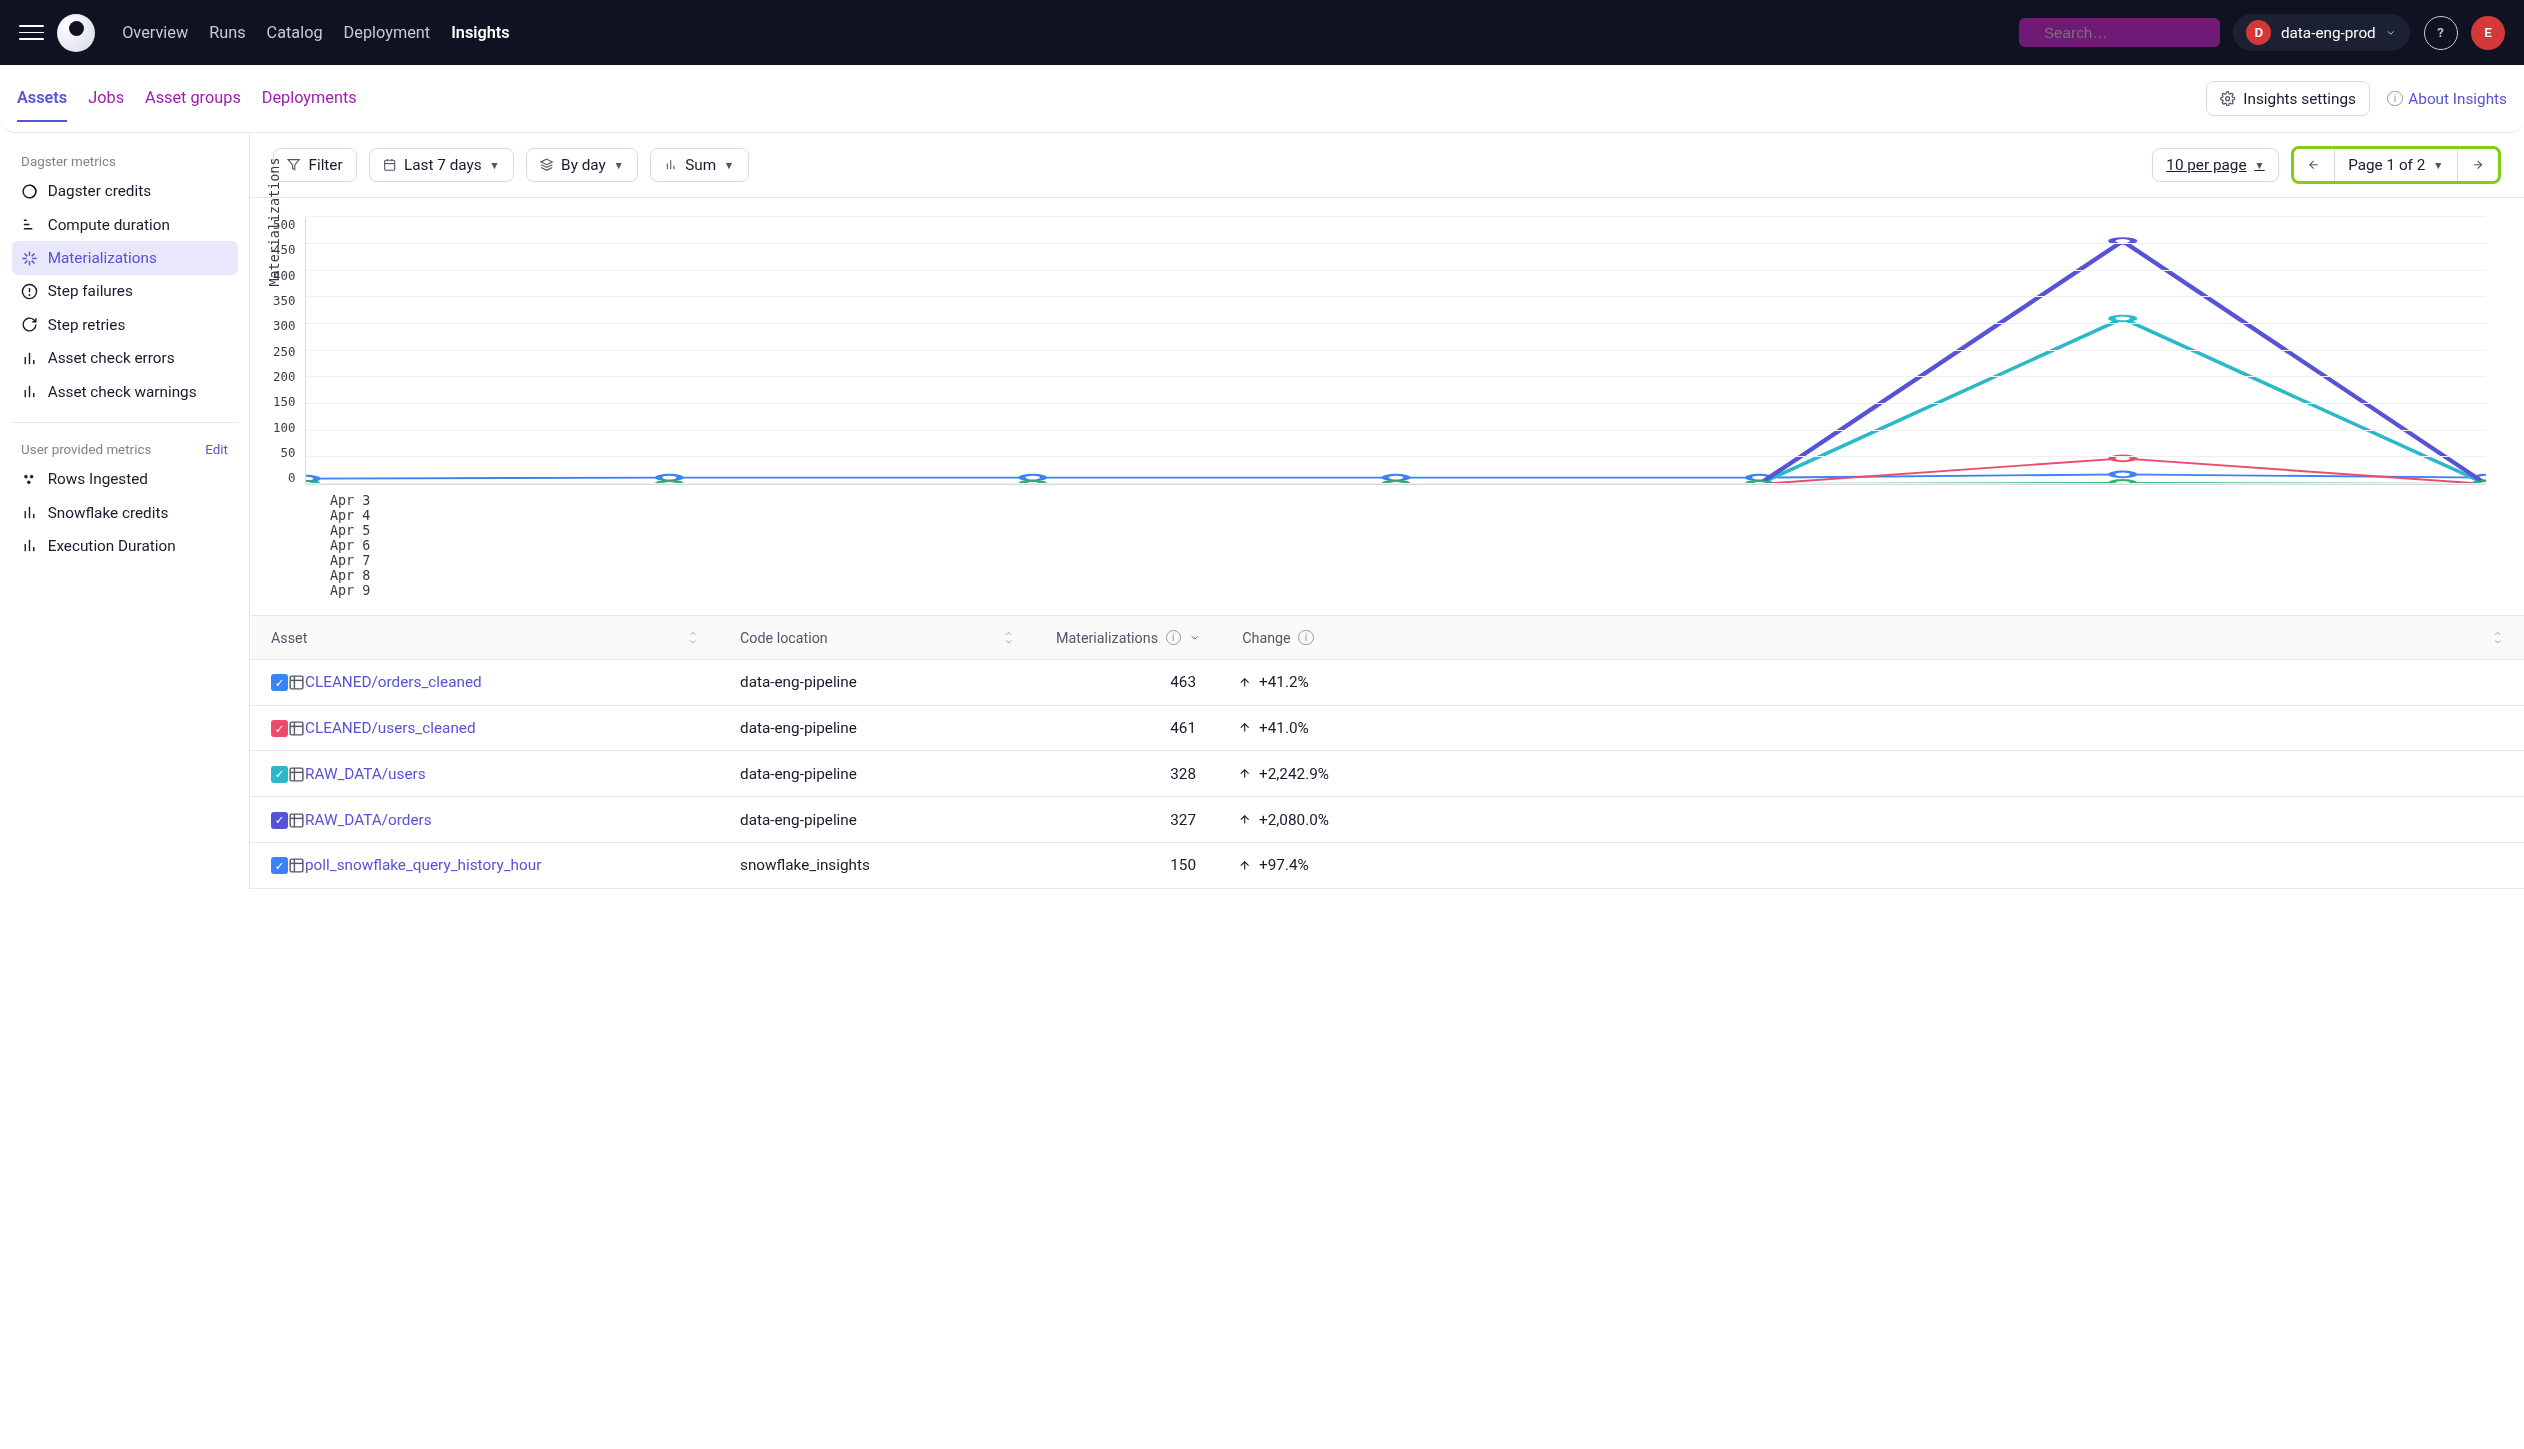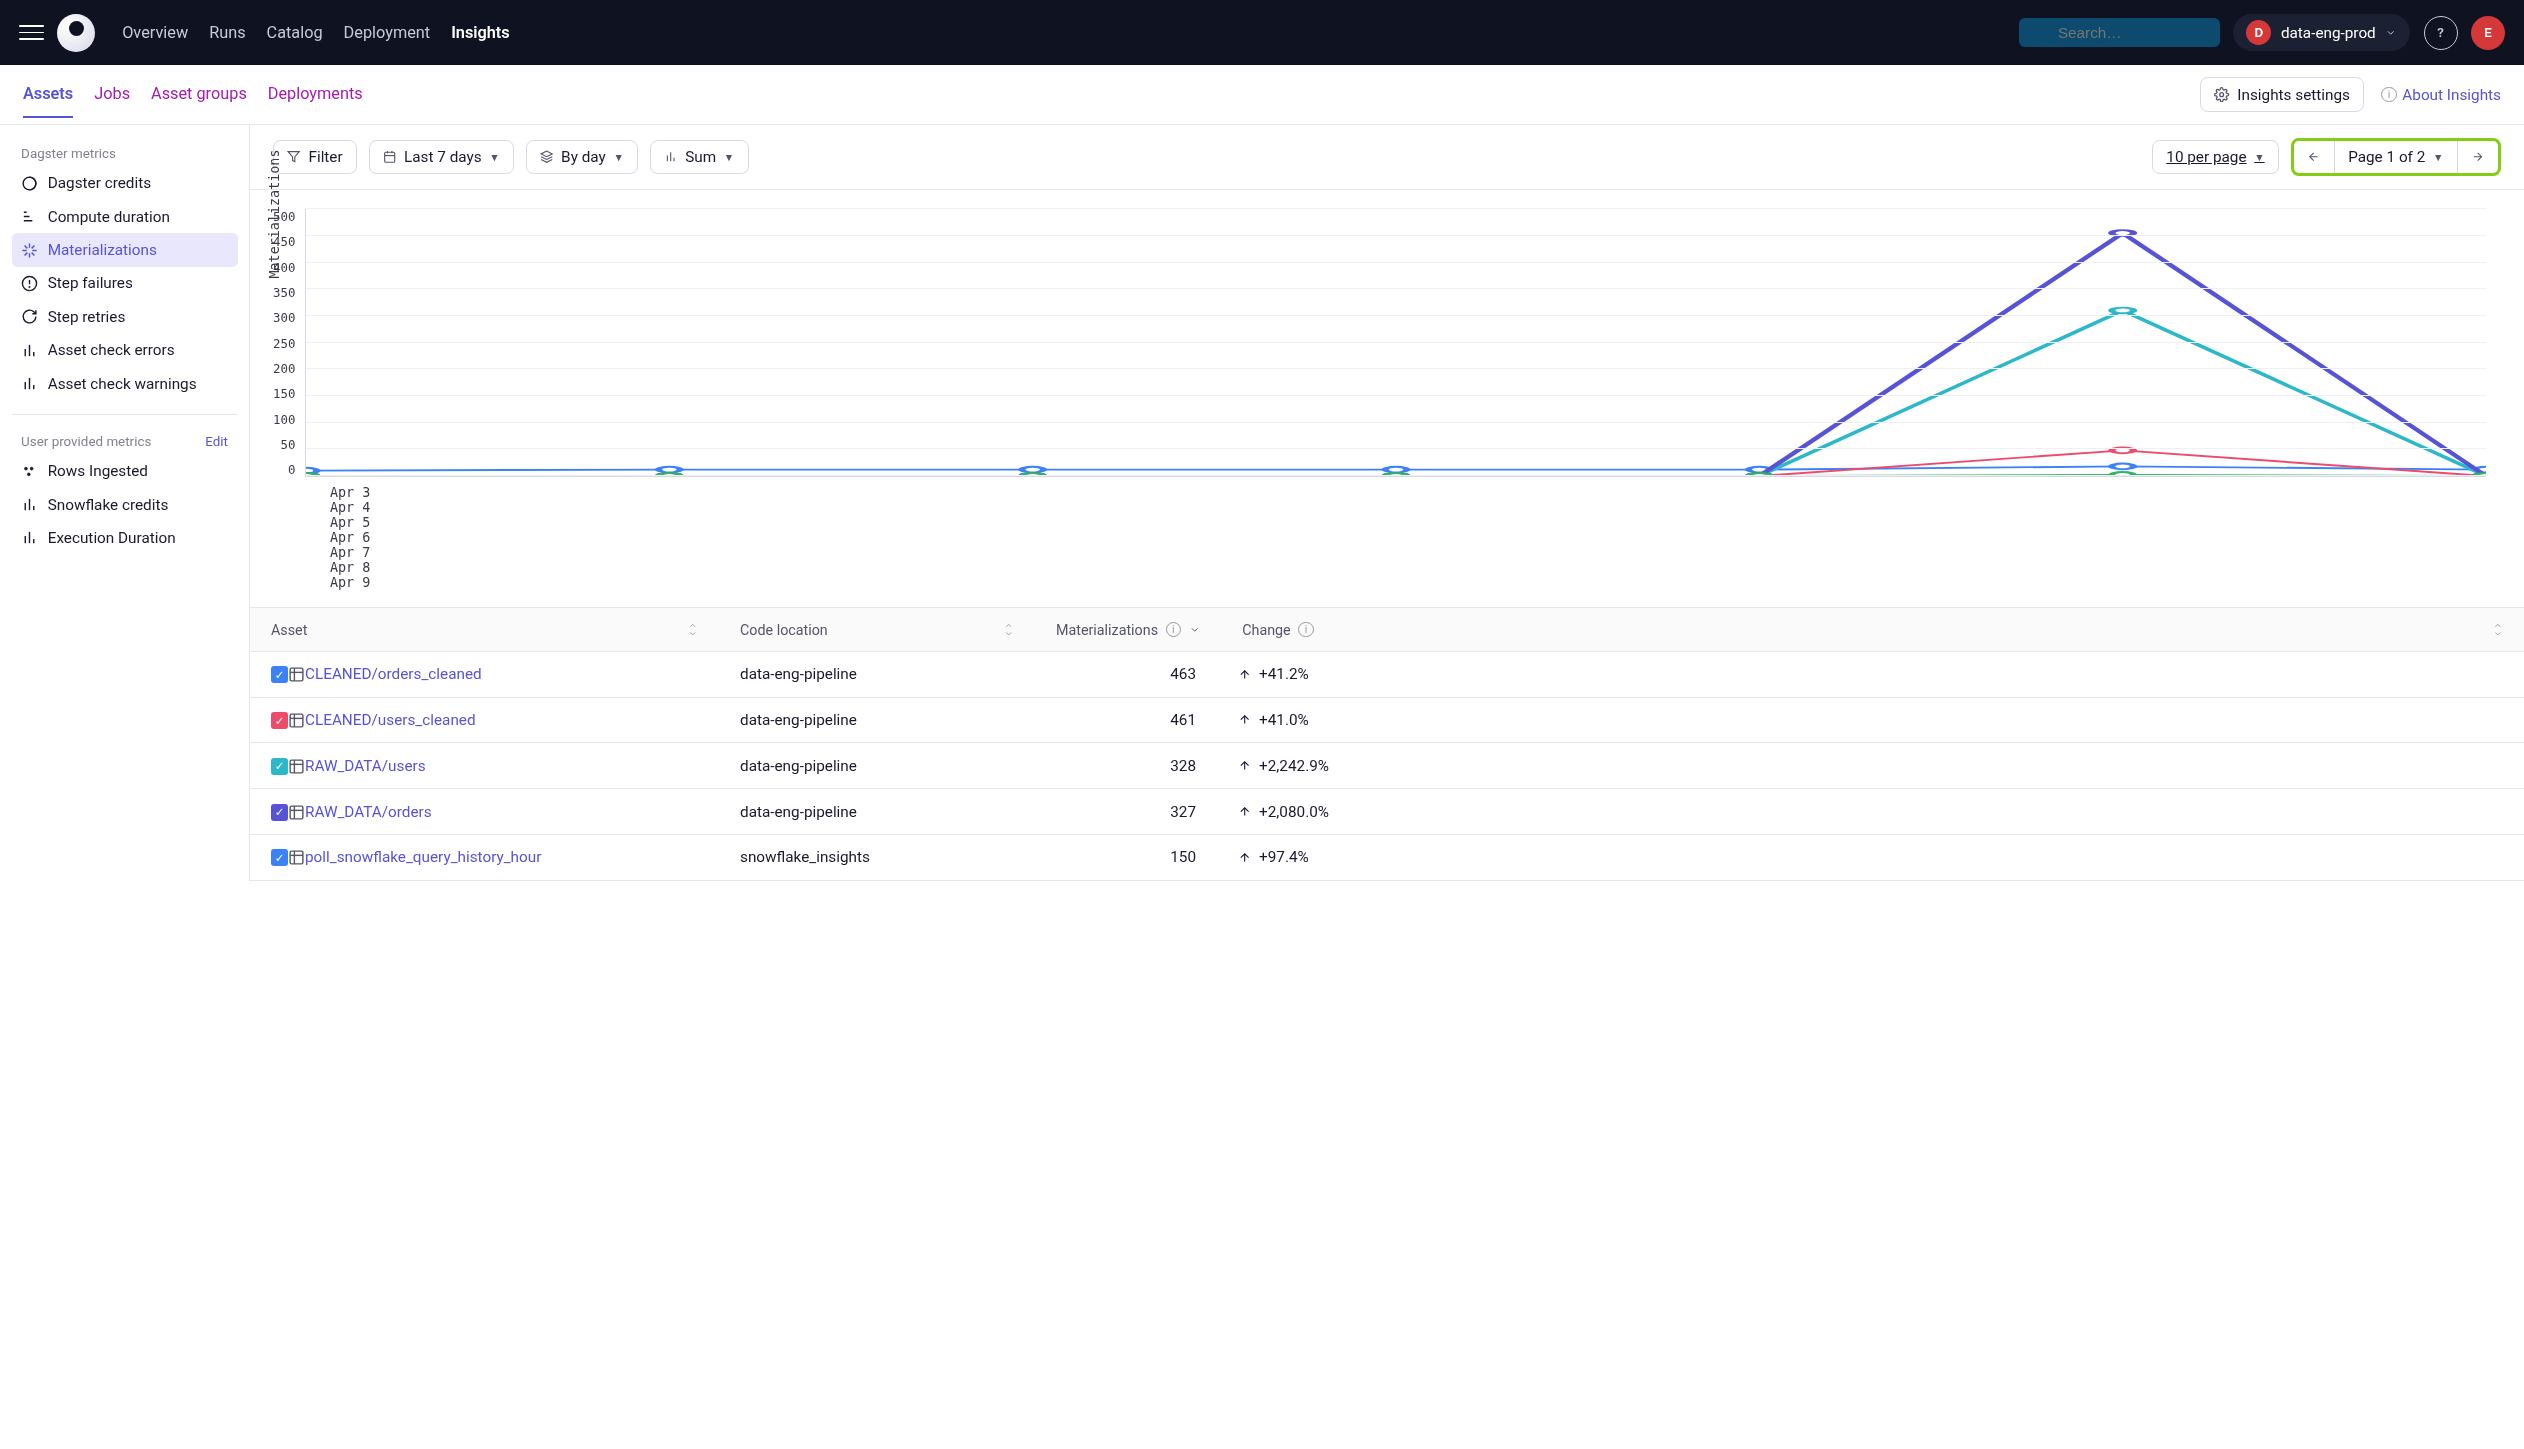--- a/index.html
+++ b/index.html
@@ -6,30 +6,30 @@
 body { font-family: -apple-system, BlinkMacSystemFont, "Segoe UI", Roboto, sans-serif; font-size: 13.4px; color: #1a1a2e; background: #fff; }
 .topbar { background: #0f1221; height: 65px; display: flex; align-items: center; padding: 0 19px; gap: 13.4px; }
 .hamburger { width: 25px; height: 25px; cursor: pointer; display: flex; flex-direction: column; justify-content: center; gap: 4.8px; }
 .hamburger span { height: 1.9px; background: #fff; border-radius: 1px; }
 .logo-icon { width: 38px; height: 38px; border-radius: 50%; background: radial-gradient(circle at 30% 30%, #fff, #d8d8e8); position: relative; }
 .logo-icon::before { content:''; position:absolute; width:15.3px; height:15.3px; border-radius:50%; background:#0f1221; top:7.7px; left:11.5px; }
 .nav { display: flex; gap: 21px; margin-left: 13.4px; }
 .nav a { color: #c8c8d6; text-decoration: none; font-size: 16.3px; cursor:pointer; }
 .nav a.active { color: #fff; font-weight: 600; }
 .spacer { flex: 1; }
-.search { background: #0c4a6e; border-radius: 5.7px; display: flex; align-items: flex-end; padding: 5.7px 13.4px; width: 201px; gap:26px; }
+.search { background: #701a75; border-radius: 5.7px; display: flex; align-items: flex-end; padding: 5.7px 13.4px; width: 201px; gap:12px; }
 .search input { background: transparent; border: none; color: #a0a0b0; font-size: 15.3px; outline: none; flex:1; }
 .search .kbd { color: #a0a0b0; font-size: 15.3px; }
 .deployment-pill { background: #1c2033; border-radius: 19px; display: flex; align-items: center; padding: 5.7px 13.4px; gap: 9.6px; cursor:pointer; }
 .badge-d { background: #d43838; color:#fff; width:25px; height:25px; border-radius:50%; display:flex; align-items:center; justify-content:center; font-weight:600; }
 .deployment-pill span.name { color:#fff; font-size:15.3px; }
 .icon-btn { width:34px; height:34px; border-radius:50%; display:flex; align-items:center; justify-content:center; cursor:pointer; }
 .help-icon { border:1.9px solid #c8c8d6; color:#c8c8d6; font-weight:600; }
 .avatar { background:#d43838; color:#fff; font-weight:600; }
-.subbar { height:60px; border-bottom:1px solid #e6e6ee; display:flex; align-items:center; padding:0 23px; gap:21px; }
+.subbar { height:68px; border-bottom:1px solid #e6e6ee; display:flex; align-items:center; padding:0 17px; gap:21px;border-radius:14px; }
 .subbar .tab { color:#a21caf; font-size:16.3px; cursor:pointer; padding-bottom:13.4px; padding-top:13.4px; }
 .subbar .tab.active { color:#5753d6; border-bottom:2.9px solid #5753d6; font-weight:600; }
 .subbar .right { margin-left:auto; display:flex; align-items:center; gap:17px; }
 .settings-btn { border:1px solid #d8d8e4; border-radius:7.7px; padding:7.7px 13.4px; display:flex; align-items:center; gap:7.7px; cursor:pointer; font-size:15.3px; }
 .about-link { color:#5753d6; display:flex; align-items:center; gap:5.7px; font-size:15.3px; cursor:pointer; }
 .layout { display:flex; }
 .sidebar { width:250px; border-right:1px solid #e6e6ee; padding:15.3px 11.5px; }
 .section-label { color:#82828f; font-size:13.4px; padding:5.7px 9.6px; display:flex; justify-content:space-between; align-items:center; }
 .section-label .edit { color:#5753d6; cursor:pointer; }
 .side-item { display:flex; align-items:center; gap:9.6px; padding:7.7px 9.6px; border-radius:5.7px; cursor:pointer; font-size:15.3px; color:#1a1a2e; }

